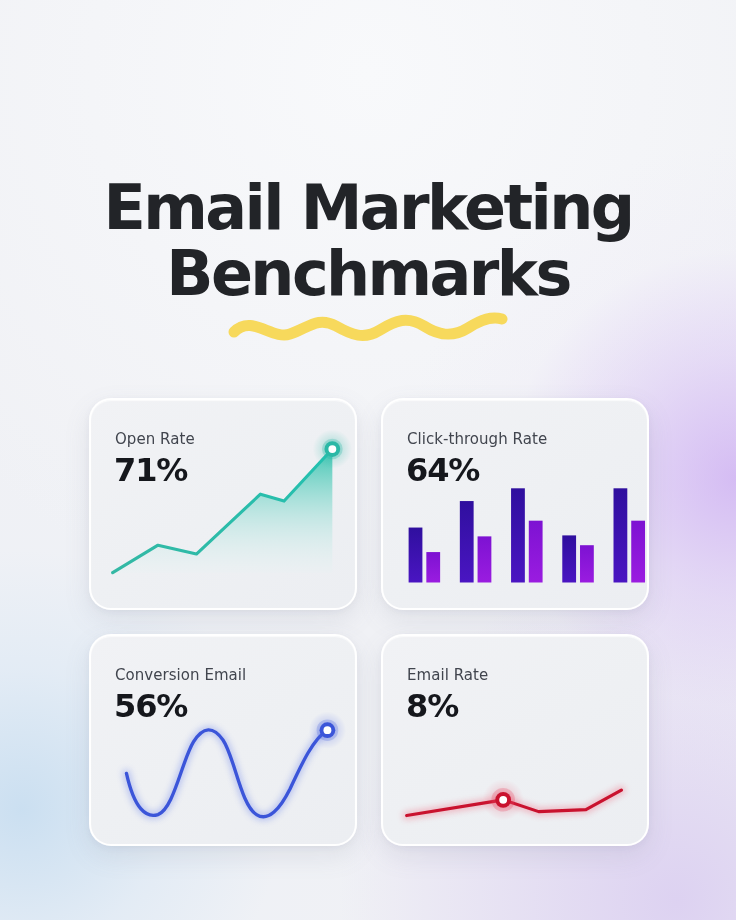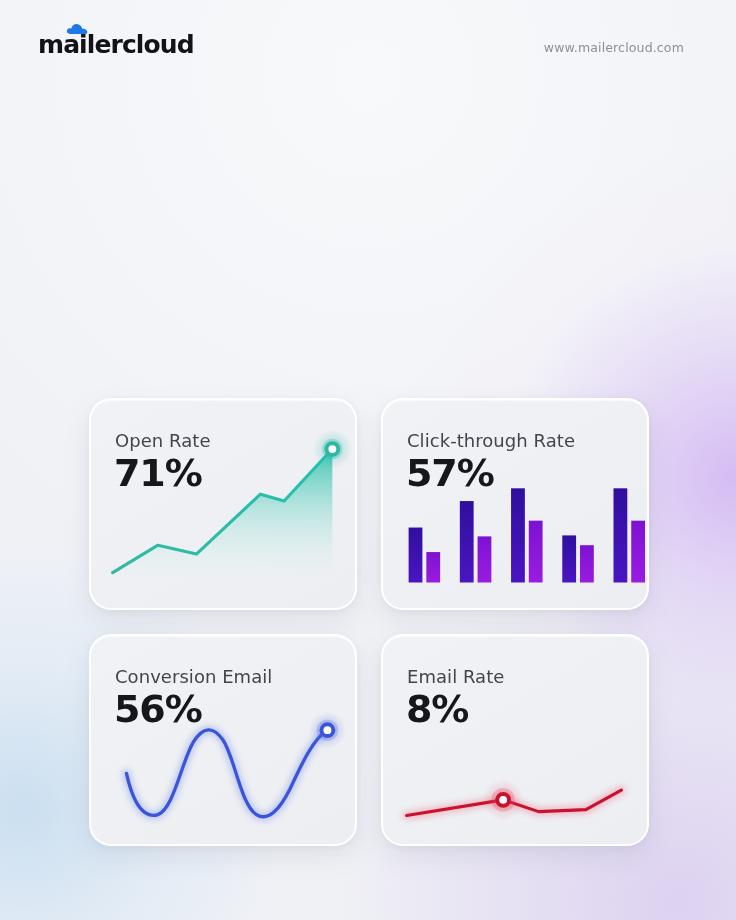--- a/index.html
+++ b/index.html
@@ -112,63 +112,59 @@
     box-shadow:
       0 10px 26px rgba(110,115,140,0.13),
       0 2px 6px rgba(110,115,140,0.07),
       inset 0 1px 1px rgba(255,255,255,0.7);
     overflow: hidden;
   }
   .card-label {
     position: absolute;
     left: 24px;
     top: 30px;
-    font-size: 18px;
+    font-size: 15px;
     color: #41454e;
     letter-spacing: 0.05px;
     font-family: "DejaVu Sans", sans-serif;
   }
   .card-value {
     position: absolute;
     left: 23px;
     top: 51px;
-    font-size: 38px;
+    font-size: 32px;
     font-weight: 700;
     color: #15171c;
     letter-spacing: -1.1px;
     font-family: "DejaVu Sans", sans-serif;
   }
   .card-chart {
     position: absolute;
     left: 0;
     right: 0;
     bottom: 0;
     top: 0;
   }
   .card-chart svg { display: block; width: 100%; height: 100%; }
 </style>
 </head>
 <body>
 
 <div id="poster">
 
-  <div class="header">
-    <div class="logo">
-      <span class="logo-wrap">
-        <span class="logo-cloud">
-          <svg viewBox="0 0 44 24" width="22" height="12">
-            <path d="M10 22 C3 22 0 17.5 2.5 13.5 C4.4 10.5 8.6 10 10.6 11.2 C11.6 5.4 17.4 1.2 23.6 2.4 C29 3.4 32.2 7.8 32.4 11.6 C38 10.6 43.2 14.4 42.6 19 C42.2 21.4 40 22 38 22 Z" fill="#1e78e8"></path>
-          </svg>
-        </span>
-        <span class="logo-text">mailercloud</span>
-      </span>
-    </div>
-    <div class="site-url">www.mailercloud.com</div>
+
+  <div class="title-block">
+    <span class="title-line l1">Email Marketing</span>
+    <span class="title-line l2">Benchmarks</span>
+    <span class="squiggle">
+      <svg viewBox="0 0 280 34" preserveAspectRatio="none">
+        <path d="M6 22 C24 4, 44 30, 62 24 C80 18, 90 6, 108 16 C124 25, 136 30, 152 20 C168 10, 180 6, 196 16 C210 25, 224 28, 240 18 C254 9, 264 6, 274 9" fill="none" stroke="#f7d95c" stroke-width="11" stroke-linecap="round" stroke-linejoin="round"></path>
+      </svg>
+    </span>
   </div>
-
 
   <div class="grid">
 
     <div class="card">
       <div class="card-chart">
         <svg viewBox="0 0 268 212" preserveAspectRatio="none">
           <defs>
             <linearGradient id="openFill" x1="0" y1="0" x2="0" y2="1">
               <stop offset="0%" stop-color="#35c3ae" stop-opacity="0.95"></stop>
               <stop offset="55%" stop-color="#8fdcd2" stop-opacity="0.45"></stop>
@@ -217,21 +213,21 @@
             <rect x="130" y="90" width="14" height="96" fill="url(#barDark)"></rect>
             <rect x="148" y="123" width="14" height="63" fill="url(#barLight)"></rect>
             <rect x="182" y="138" width="14" height="48" fill="url(#barDark)"></rect>
             <rect x="200" y="148" width="14" height="38" fill="url(#barLight)"></rect>
             <rect x="234" y="90" width="14" height="96" fill="url(#barDark)"></rect>
             <rect x="252" y="123" width="14" height="63" fill="url(#barLight)"></rect>
           </g>
         </svg>
       </div>
       <div class="card-label">Click-through Rate</div>
-      <div class="card-value">57%</div>
+      <div class="card-value">64%</div>
     </div>
 
     <div class="card">
       <div class="card-chart">
         <svg viewBox="0 0 268 212" preserveAspectRatio="none">
           <defs>
             <radialGradient id="convGlow" cx="50%" cy="50%" r="50%">
               <stop offset="0%" stop-color="#5a72e6" stop-opacity="0.38"></stop>
               <stop offset="60%" stop-color="#5a72e6" stop-opacity="0.16"></stop>
               <stop offset="100%" stop-color="#5a72e6" stop-opacity="0"></stop>

